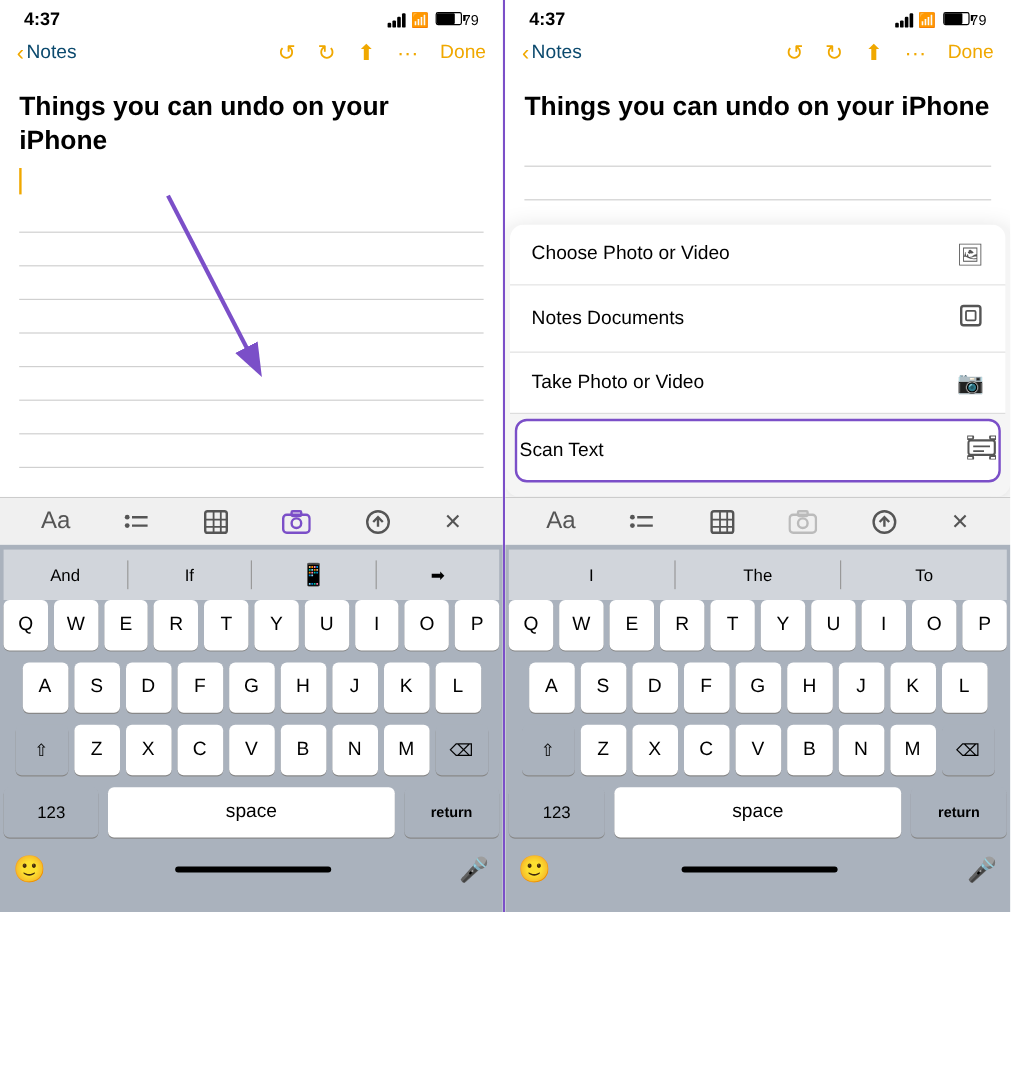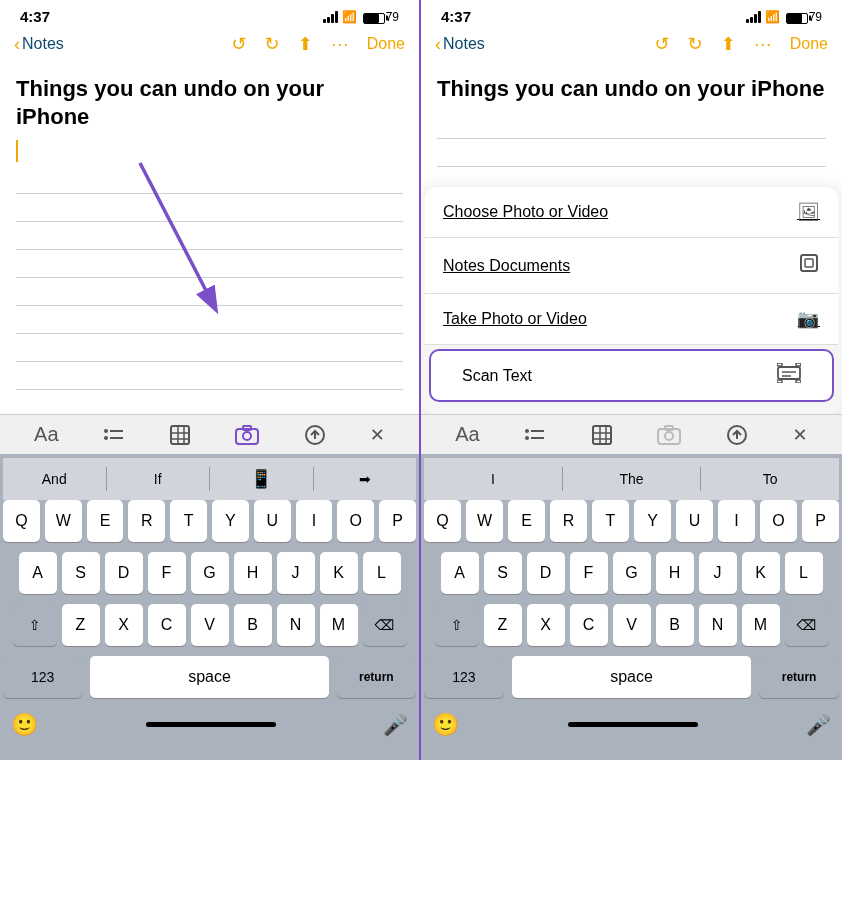--- a/index.html
+++ b/index.html
@@ -53,21 +53,21 @@
     .signal-bar {
       width: 3px;
       background: #000;
       border-radius: 1px;
     }
     .wifi-icon {
       font-size: 12px;
     }
     .battery {
       display: flex;
-      align-items: flex-end;
+      align-items: flex-start;
       font-size: 12px;
       font-weight: 500;
     }
     .battery-box {
       width: 22px;
       height: 11px;
       border: 1.5px solid #000;
       border-radius: 2px;
       position: relative;
       margin-right: 1px;
@@ -186,21 +186,20 @@
       overflow: hidden;
       box-shadow: 0 4px 20px rgba(0,0,0,0.15);
     }
     .popup-item {
       display: flex;
       align-items: center;
       justify-content: space-between;
       padding: 14px 18px;
       border-bottom: 1px solid #ddd;
       background: #fff;
-      text-decoration: underline;
     }
     .popup-item:last-child {
       border-bottom: none;
     }
     .popup-item-label {
       font-size: 16px;
       color: #000;
     }
     .popup-item-icon {
       font-size: 18px;
@@ -516,21 +515,21 @@
               <rect x="7" y="7" width="8" height="8" rx="1" stroke="#555" stroke-width="1.5"></rect>
             </svg>
           </span>
         </div>
         <div class="popup-item">
           <span class="popup-item-label">Take Photo or Video</span>
           <span class="popup-item-icon">📷</span>
         </div>
 
         <div style="padding:4px 4px; background:#f5f5f5;">
-          <div style="display:flex;align-items:center;justify-content:space-between;padding:12px 31px;border:2.5px solid #7b4fc8;border-radius:10px;background:#fff;">
+          <div style="display:flex;align-items:center;justify-content:space-between;padding:12px 2px;border:2.5px solid #7b4fc8;border-radius:10px;background:#fff;">
             <span class="popup-item-label">Scan Text</span>
             <span class="popup-item-icon">
               <svg width="24" height="20" viewBox="0 0 24 20" fill="none">
                 <rect x="1" y="4" width="22" height="12" rx="2" stroke="#555" stroke-width="1.8"></rect>
                 <line x1="5" y1="9" x2="19" y2="9" stroke="#555" stroke-width="1.5"></line>
                 <line x1="5" y1="13" x2="14" y2="13" stroke="#555" stroke-width="1.5"></line>
                 <rect x="0" y="0" width="5" height="3" rx="1" stroke="#555" stroke-width="1.5"></rect>
                 <rect x="19" y="0" width="5" height="3" rx="1" stroke="#555" stroke-width="1.5"></rect>
                 <rect x="0" y="17" width="5" height="3" rx="1" stroke="#555" stroke-width="1.5"></rect>
                 <rect x="19" y="17" width="5" height="3" rx="1" stroke="#555" stroke-width="1.5"></rect>

